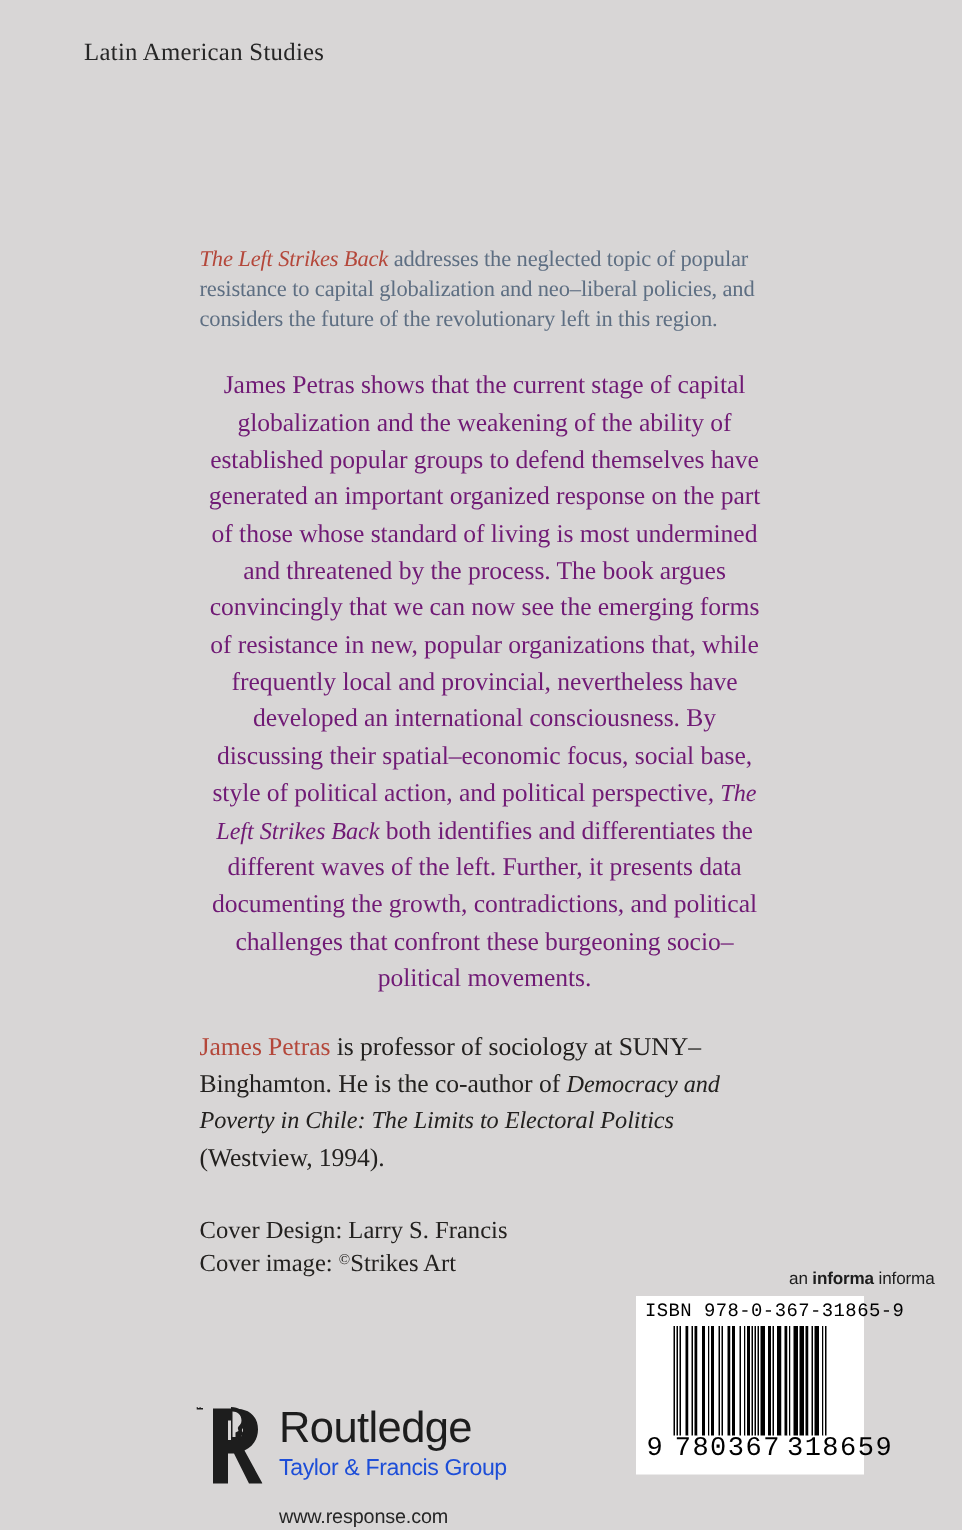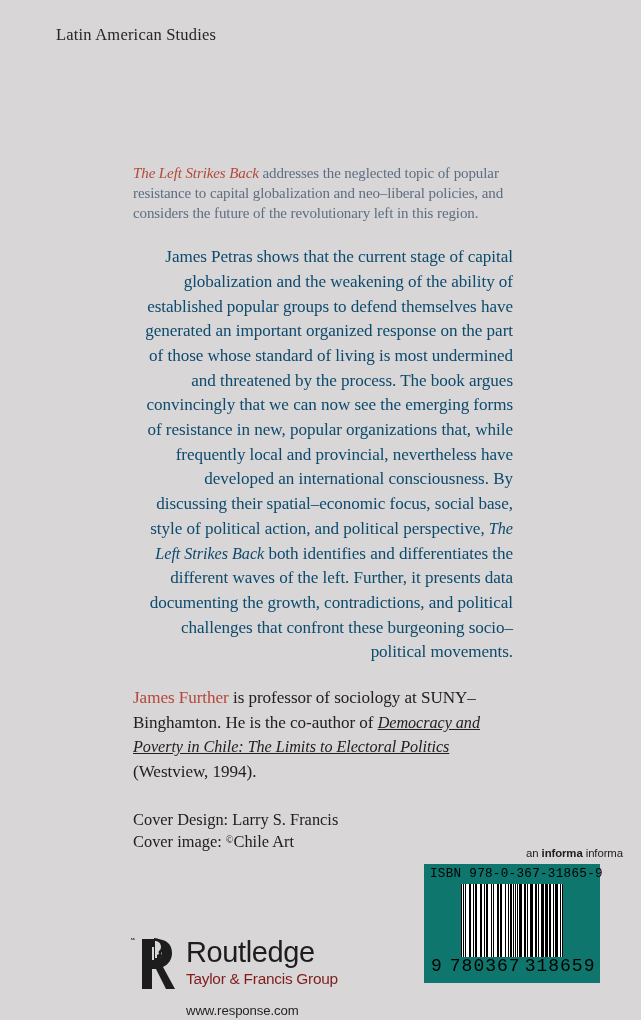--- a/index.html
+++ b/index.html
@@ -51,46 +51,45 @@
   }
   .lead-title {
     font-style: italic;
     color: #b4473a;
     font-weight: 400;
   }
 
   .body-paragraph {
     font-size: 17.1px;
     line-height: 1.445;
-    color: #0c4a6e;
+    color: #701a75;
     margin: 0;
     margin-top: 22px;
     letter-spacing: -0.05px;
-    text-align: right;
+    text-align: center;
   }
   .body-paragraph .work-title {
     font-style: italic;
     font-size: 16.2px;
   }
 
   .bio-paragraph {
     font-size: 17.1px;
     line-height: 1.445;
     color: #23211f;
     margin: 0;
     margin-top: 21px;
     letter-spacing: -0.05px;
   }
   .bio-name {
     color: #b4473a;
   }
   .bio-paragraph .work-title {
     font-style: italic;
     font-size: 16.2px;
-    text-decoration: underline;
   }
 
   .credits {
     margin: 0;
     margin-top: 24px;
     font-size: 16.4px;
     line-height: 1.34;
     color: #23211f;
   }
   .credits div {
@@ -126,21 +125,21 @@
     font-family: "Liberation Sans", "DejaVu Sans", sans-serif;
     font-size: 29px;
     line-height: 0.96;
     color: #1d1d1d;
     letter-spacing: -0.4px;
   }
   .logo-sub {
     font-family: "Liberation Sans", "DejaVu Sans", sans-serif;
     font-size: 15.4px;
     line-height: 1.25;
-    color: #7f1d1d;
+    color: #1d4ed8;
     letter-spacing: -0.25px;
     margin-top: 2px;
   }
   .logo-url {
     font-family: "Liberation Sans", "DejaVu Sans", sans-serif;
     font-size: 13.2px;
     color: #262626;
     margin-top: 13px;
     margin-left: 58px;
     letter-spacing: -0.1px;
@@ -157,23 +156,23 @@
     letter-spacing: -0.1px;
   }
   .informa b {
     font-weight: 700;
   }
 
   .barcode-box {
     position: absolute;
     left: 424px;
     top: 864px;
-    width: 176px;
+    width: 152px;
     height: 119px;
-    background: #0f766e;
+    background: #ffffff;
     padding: 4px 6px 3px 6px;
     box-sizing: border-box;
   }
   .isbn-line {
     font-family: "Liberation Mono", "DejaVu Sans Mono", monospace;
     font-size: 12.6px;
     color: #000;
     text-align: center;
     letter-spacing: 0.3px;
     line-height: 1.1;
@@ -222,27 +221,27 @@
 
     <p class="lead-paragraph">
       <span class="lead-title">The Left Strikes Back</span><span> addresses the neglected topic of popular resistance to capital globalization and neo–liberal policies, and considers the future of the revolutionary left in this region.</span>
     </p>
 
     <p class="body-paragraph">
       <span>James Petras shows that the current stage of capital globalization and the weakening of the ability of established popular groups to defend themselves have generated an important organized response on the part of those whose standard of living is most undermined and threatened by the process. The book argues convincingly that we can now see the emerging forms of resistance in new, popular organizations that, while frequently local and provincial, nevertheless have developed an international consciousness. By discussing their spatial–economic focus, social base, style of political action, and political perspective, </span><span class="work-title">The Left Strikes Back</span><span> both identifies and differentiates the different waves of the left. Further, it presents data documenting the growth, contradictions, and political challenges that confront these burgeoning socio–political movements.</span>
     </p>
 
     <p class="bio-paragraph">
-      <span class="bio-name">James Further</span><span> is professor of sociology at SUNY–Binghamton. He is the co-author of </span><span class="work-title">Democracy and Poverty in Chile: The Limits to Electoral Politics</span><span> (Westview, 1994).</span>
+      <span class="bio-name">James Petras</span><span> is professor of sociology at SUNY–Binghamton. He is the co-author of </span><span class="work-title">Democracy and Poverty in Chile: The Limits to Electoral Politics</span><span> (Westview, 1994).</span>
     </p>
 
     <div class="credits">
       <div>Cover Design: Larry S. Francis</div>
       <div>
-        <span>Cover image: </span><sup>©</sup><span>Chile Art</span>
+        <span>Cover image: </span><sup>©</sup><span>Strikes Art</span>
       </div>
     </div>
 
   </div>
 
   <div class="publisher">
     <div class="logo-row">
       <svg class="logo-mark" viewBox="0 0 47 52">
 
         <text x="7" y="2" transform="rotate(-90 7 2)" font-family="Liberation Sans, sans-serif" font-size="6.1" font-weight="700" fill="#1d1d1d" letter-spacing="0.3" text-anchor="start">ROUTLEDGE</text>

